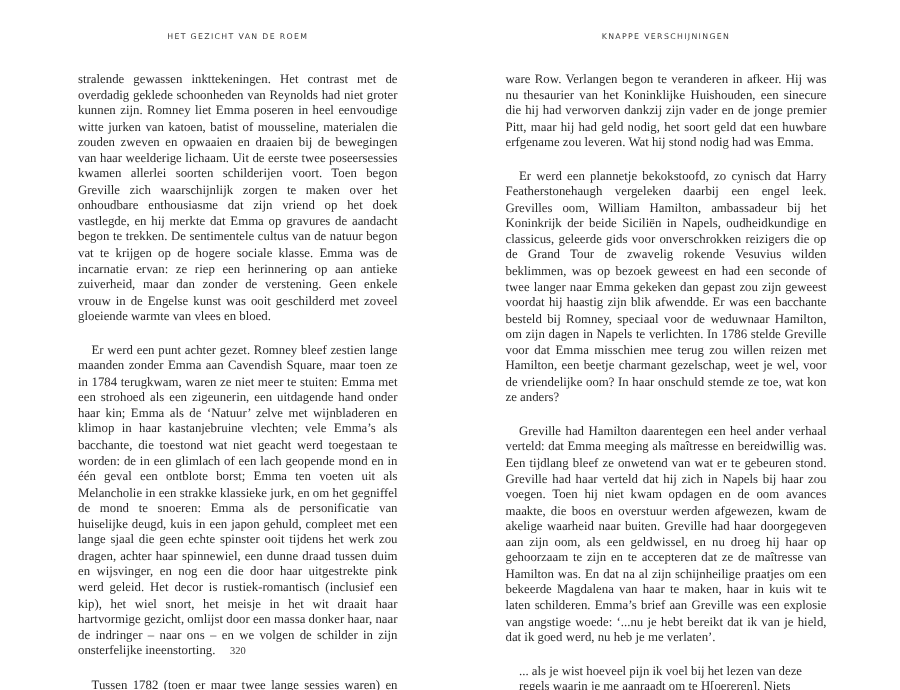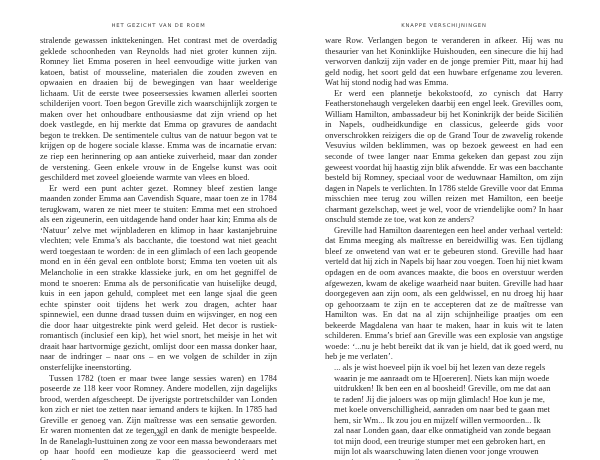--- a/index.html
+++ b/index.html
@@ -10,21 +10,21 @@
   .page.right { left:300px; width:300px; }
   .running-head { position:absolute; top:22px; left:0; width:100%; text-align:center;
                   font-family:"DejaVu Sans", "Liberation Sans", sans-serif;
                   font-size:5.2px; letter-spacing:0.9px; color:#3a3a3a; }
   .page.left .running-head { left:40px; width:237px; }
   .page.right .running-head { left:25px; width:238px; }
   .body { position:absolute; top:35px; font-family:"Liberation Serif", serif;
           font-size:8.55px; line-height:10.55px; text-align:justify; hyphens:manual; }
   .page.left .body { left:40px; width:237px; }
   .page.right .body { left:25px; width:238px; }
-  .body p { margin:0; }
+  .body p { margin:12px; }
   .body p.indent { text-indent:9px; }
   .body p.last { text-align-last:left; }
   .quote { margin:9px 0 0 0; padding-left:9px; padding-right:12px; text-align:left; }
   .folio { position:absolute; top:430px; width:100%; text-align:center;
            font-family:"Liberation Serif", serif; font-size:7px; color:#3a3a3a; }
   .page.left .folio { left:40px; width:237px; }
   .page.right .folio { left:25px; width:238px; }
 </style>
 </head>
 <body>

